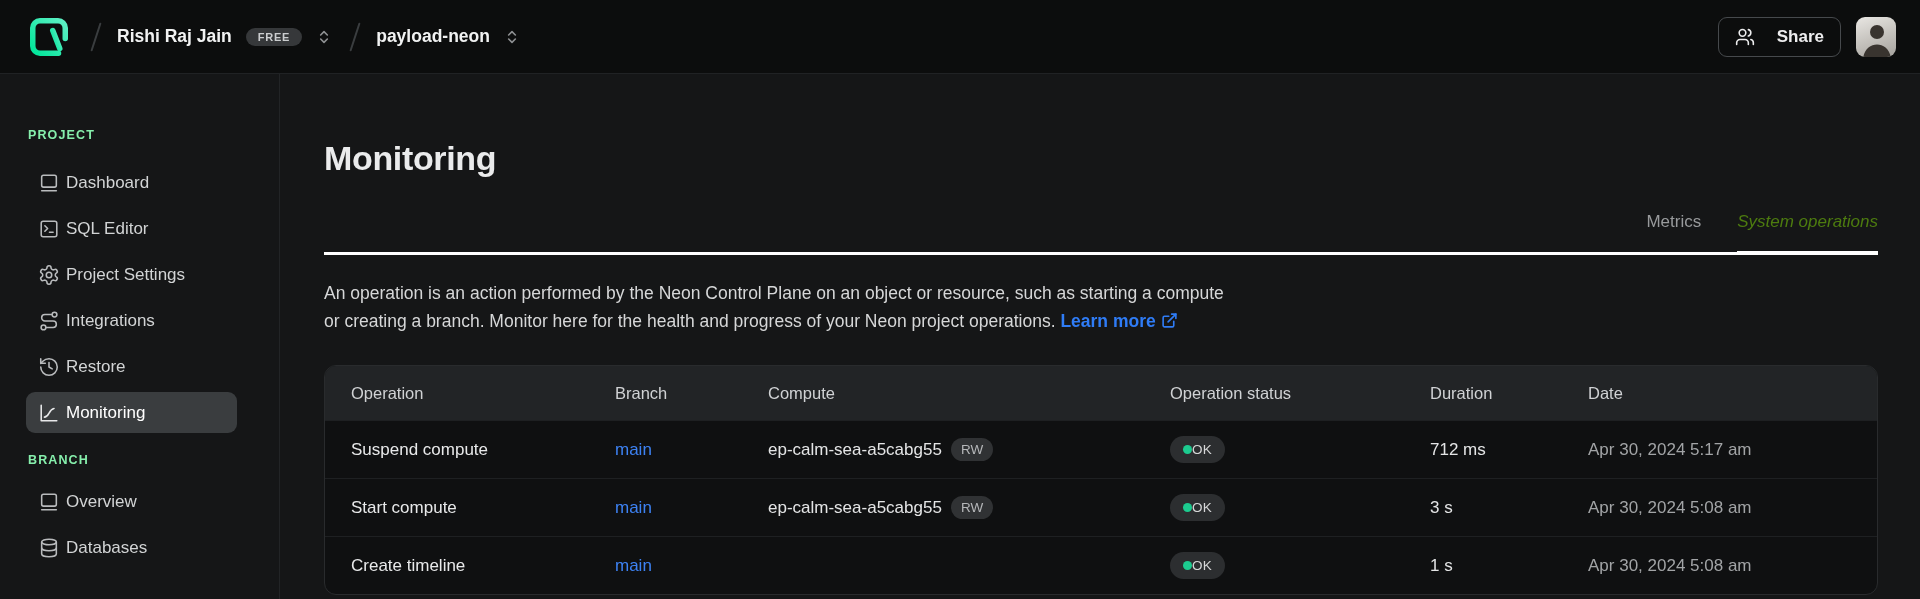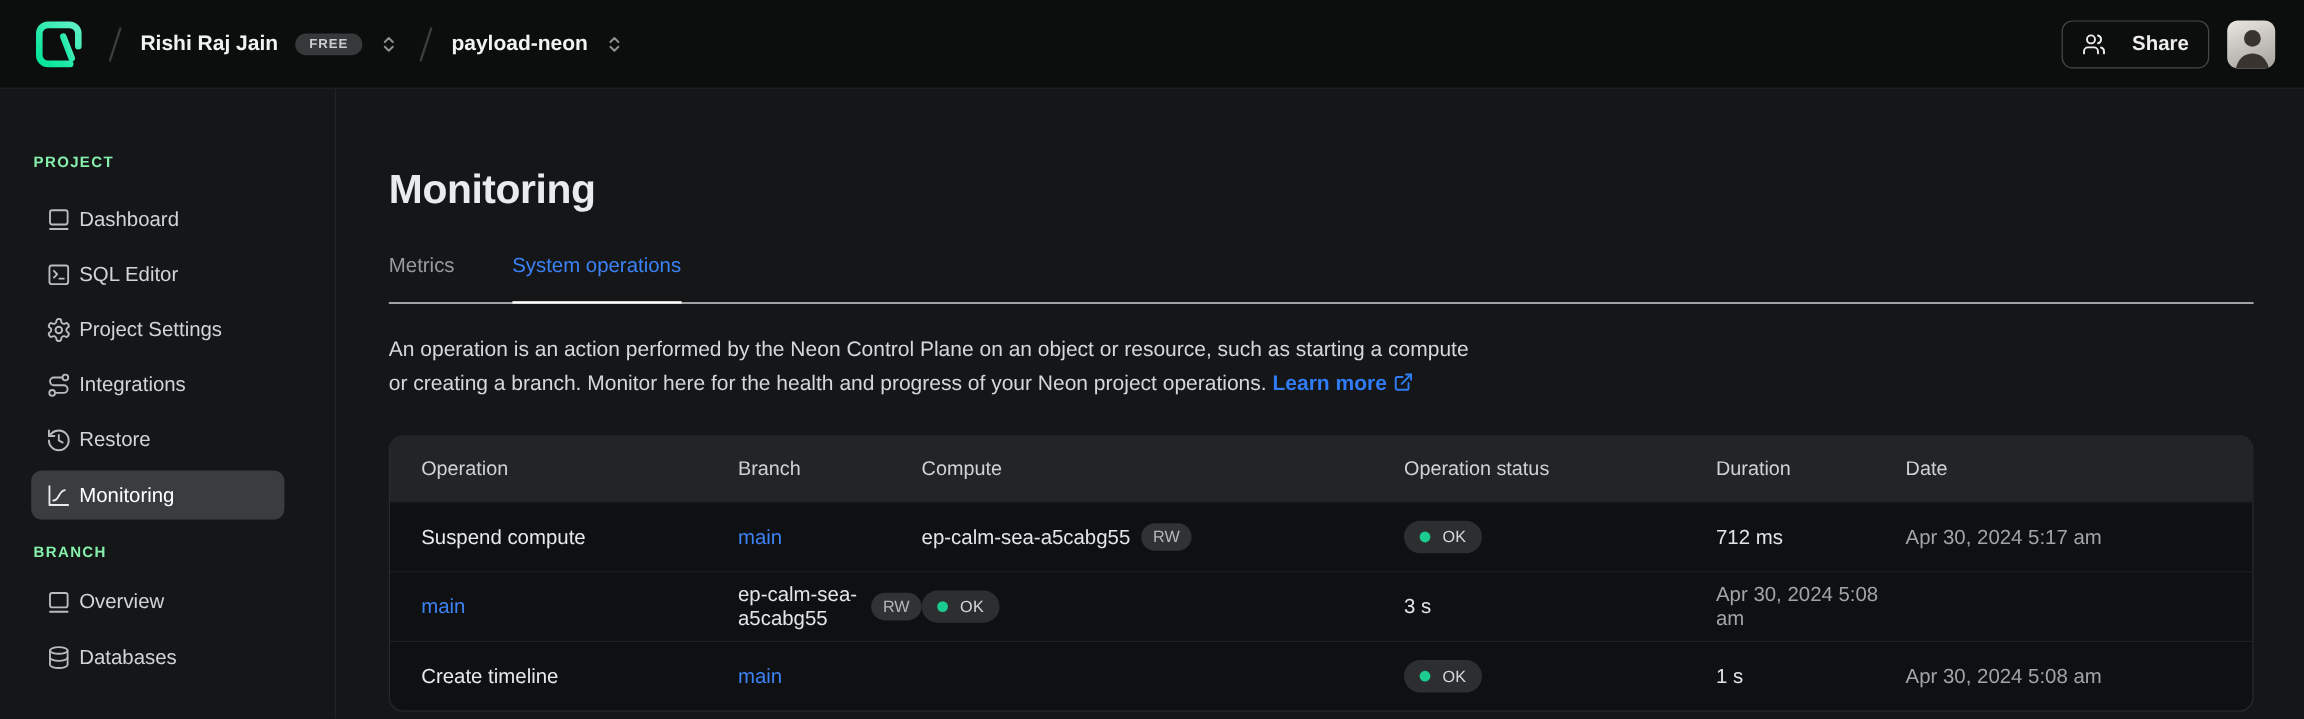--- a/index.html
+++ b/index.html
@@ -61,26 +61,26 @@
     height:41px; padding:0 12px; margin-bottom:5px;
     border-radius:9px; color:#d2d4d5; cursor:pointer;
   }
   .nav-item.active { background:#3a3d3f; color:#ffffff; }
   .nav-icon { width:22px; height:22px; color:#b9bbbd; flex:none; }
   .nav-item.active .nav-icon { color:#e8e9ea; }
 
   
   .main { flex:1; padding:0 42px 0 44px; }
   .page-title { margin-top:64px; font-size:34px; line-height:40px; font-weight:700; color:#eaebec; letter-spacing:-.01em; }
-  .tabs { display:flex; gap:48px; margin-top:34px; border-bottom:1px solid #ffffff; }
+  .tabs { display:flex; gap:36px; margin-top:34px; border-bottom:3px solid #ffffff;justify-content:flex-end; }
   .tab {
     padding-bottom:19px; font-size:17px; color:#989a9c;
     cursor:pointer; border-bottom:2px solid transparent; margin-bottom:-1px;
   }
-  .tab.active { color:#3b82f6; border-bottom-color:#ffffff; }
+  .tab.active { color:#4d7c0f; border-bottom-color:#ffffff;font-style:italic; }
   .desc { margin-top:24px; font-size:17.5px; line-height:28px; color:#d6d7d8; }
   .learn-more { color:#2f7cf6; font-weight:700; text-decoration:none; cursor:pointer; white-space:nowrap; }
   .ext-icon { display:inline-block; vertical-align:-2px; margin-left:5px; color:#2f7cf6; }
 
   
   .table-card {
     margin-top:30px; border:1px solid #292b2d; border-radius:12px;
     background:#0f1011; overflow:hidden;
   }
   .tgrid { display:grid; grid-template-columns:290px 153px 402px 260px 158px 1fr; align-items:center; }
@@ -88,21 +88,21 @@
   .trow { height:58px; border-top:1px solid #1e2022; font-size:17px; }
   .cell:first-child { padding-left:26px; }
   .op-cell { color:#e8e9ea; }
   .branch-link { color:#3d82f3; font-weight:500; text-decoration:none; cursor:pointer; }
   .compute-cell { display:flex; align-items:center; gap:9px; color:#e4e5e6; }
   .rw-badge {
     background:#303234; color:#b5b7b9; font-size:13.5px;
     padding:4px 10px; border-radius:999px;
   }
   .status-pill {
-    display:inline-flex; align-items:center; gap:10px;
+    display:inline-flex; align-items:center; gap:0;
     background:#2c2e30; border-radius:999px; padding:6px 13px;
   }
   .status-dot { width:9px; height:9px; border-radius:50%; background:#1ccb8f; }
   .status-text { font-size:13.5px; color:#d6d7d8; letter-spacing:.02em; }
   .duration-cell { color:#e4e5e6; }
   .date-cell { color:#a2a4a6; }
 </style>
 </head>
 <body>
 
@@ -293,20 +293,21 @@
           <span class="status-pill">
             <span class="status-dot"></span>
             <span class="status-text">OK</span>
           </span>
         </div>
         <div class="cell duration-cell">712 ms</div>
         <div class="cell date-cell">Apr 30, 2024 5:17 am</div>
       </div>
 
       <div class="tgrid trow">
+        <div class="cell op-cell">Start compute</div>
         <div class="cell"><a class="branch-link">main</a></div>
         <div class="cell compute-cell">
           <span>ep-calm-sea-a5cabg55</span>
           <span class="rw-badge">RW</span>
         </div>
         <div class="cell">
           <span class="status-pill">
             <span class="status-dot"></span>
             <span class="status-text">OK</span>
           </span>

